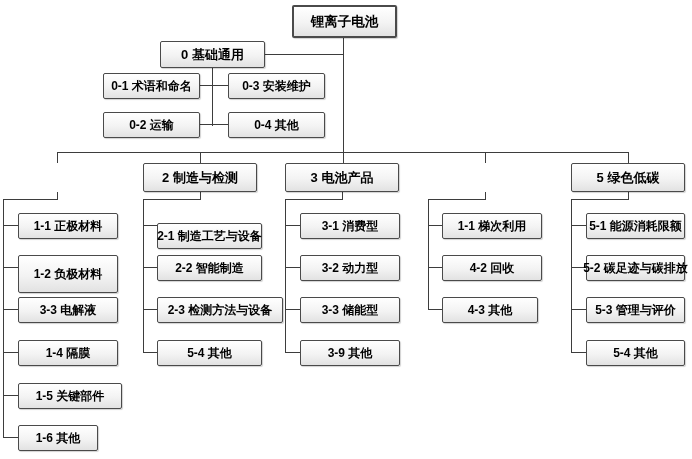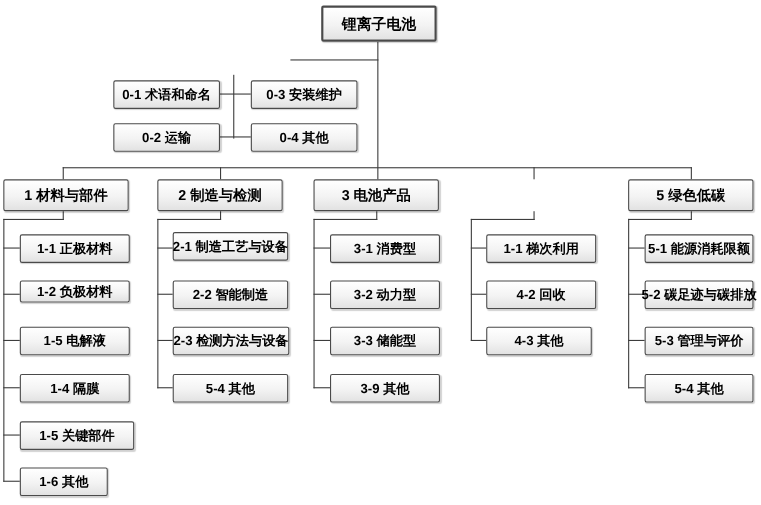--- a/index.html
+++ b/index.html
@@ -97,40 +97,40 @@
   <div class="vline" style="left:628px;top:192px;height:8px"></div>
   <div class="hline" style="left:571px;top:199px;width:58px"></div>
   <div class="vline" style="left:571px;top:199px;height:154px"></div>
   <div class="hline" style="left:571px;top:225px;width:15px"></div>
   <div class="hline" style="left:571px;top:267px;width:15px"></div>
   <div class="hline" style="left:571px;top:309px;width:15px"></div>
   <div class="hline" style="left:571px;top:352px;width:15px"></div>
 
   <div class="node root" style="left:292px;top:5px;width:105px;height:33px">锂离子电池</div>
 
+  <div class="node basic" style="left:160px;top:41px;width:105px;height:27px">0 基础通用</div>
   <div class="node" style="left:103px;top:73px;width:97px;height:26px">0-1 术语和命名</div>
   <div class="node" style="left:228px;top:73px;width:97px;height:26px">0-3 安装维护</div>
   <div class="node" style="left:103px;top:112px;width:97px;height:26px">0-2 运输</div>
   <div class="node" style="left:228px;top:112px;width:97px;height:26px">0-4 其他</div>
 
-  <div class="node level1" style="left:3px;top:163px;width:114px;height:29px">1 材料与部件</div>
   <div class="node level1" style="left:143px;top:163px;width:114px;height:29px">2 制造与检测</div>
   <div class="node level1" style="left:285px;top:163px;width:114px;height:29px">3 电池产品</div>
   <div class="node level1" style="left:571px;top:163px;width:114px;height:29px">5 绿色低碳</div>
 
   <div class="node" style="left:18px;top:213px;width:100px;height:26px">1-1 正极材料</div>
-  <div class="node" style="left:18px;top:255px;width:100px;height:20px">1-2 负极材料</div>
-  <div class="node" style="left:18px;top:297px;width:100px;height:26px">1-5 电解液</div>
+  <div class="node" style="left:18px;top:255px;width:100px;height:38px">1-2 负极材料</div>
+  <div class="node" style="left:18px;top:297px;width:100px;height:26px">3-3 电解液</div>
   <div class="node" style="left:18px;top:340px;width:100px;height:26px">1-4 隔膜</div>
   <div class="node" style="left:18px;top:383px;width:104px;height:26px">1-5 关键部件</div>
   <div class="node" style="left:18px;top:425px;width:80px;height:26px">1-6 其他</div>
 
-  <div class="node" style="left:157px;top:211px;width:105px;height:26px">2-1 制造工艺与设备</div>
+  <div class="node" style="left:157px;top:223px;width:105px;height:26px">2-1 制造工艺与设备</div>
   <div class="node" style="left:157px;top:255px;width:105px;height:26px">2-2 智能制造</div>
-  <div class="node" style="left:157px;top:297px;width:106px;height:26px">2-3 检测方法与设备</div>
+  <div class="node" style="left:157px;top:297px;width:126px;height:26px">2-3 检测方法与设备</div>
   <div class="node" style="left:157px;top:340px;width:105px;height:26px">5-4 其他</div>
 
   <div class="node" style="left:300px;top:213px;width:100px;height:26px">3-1 消费型</div>
   <div class="node" style="left:300px;top:255px;width:100px;height:26px">3-2 动力型</div>
   <div class="node" style="left:300px;top:297px;width:100px;height:26px">3-3 储能型</div>
   <div class="node" style="left:300px;top:340px;width:100px;height:26px">3-9 其他</div>
 
   <div class="node" style="left:442px;top:213px;width:100px;height:26px">1-1 梯次利用</div>
   <div class="node" style="left:442px;top:255px;width:100px;height:26px">4-2 回收</div>
   <div class="node" style="left:442px;top:297px;width:96px;height:26px">4-3 其他</div>

